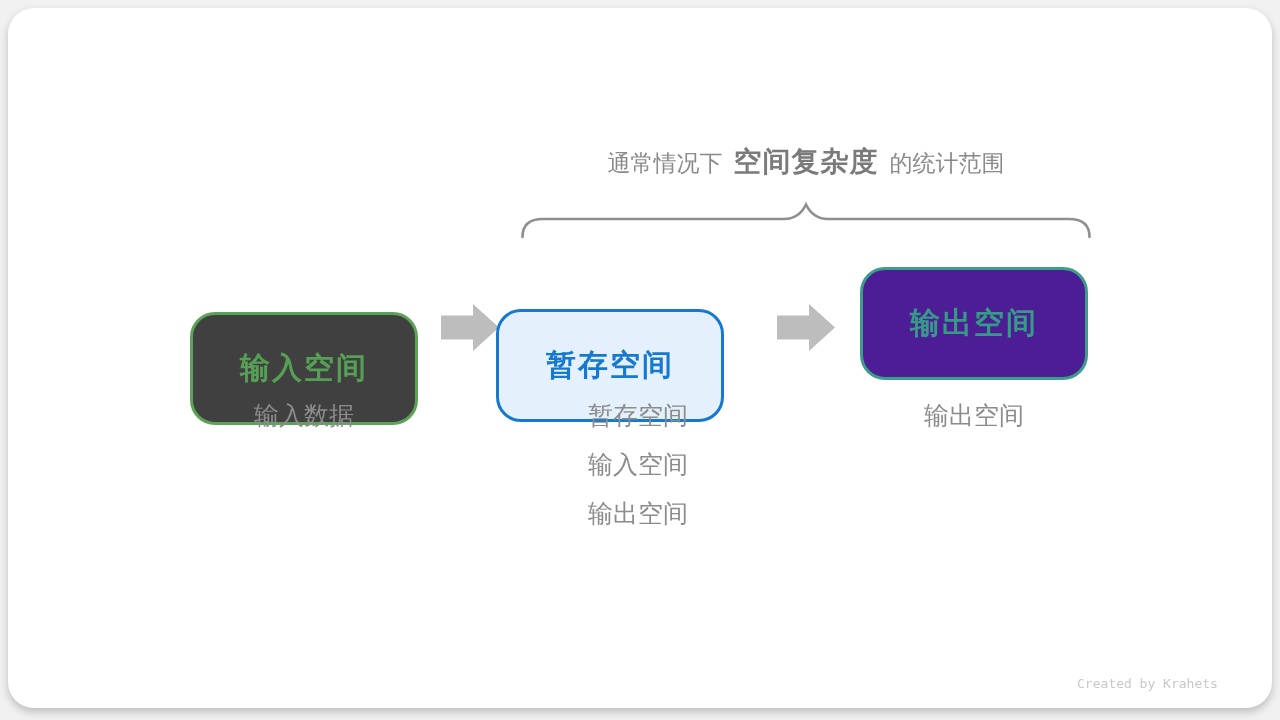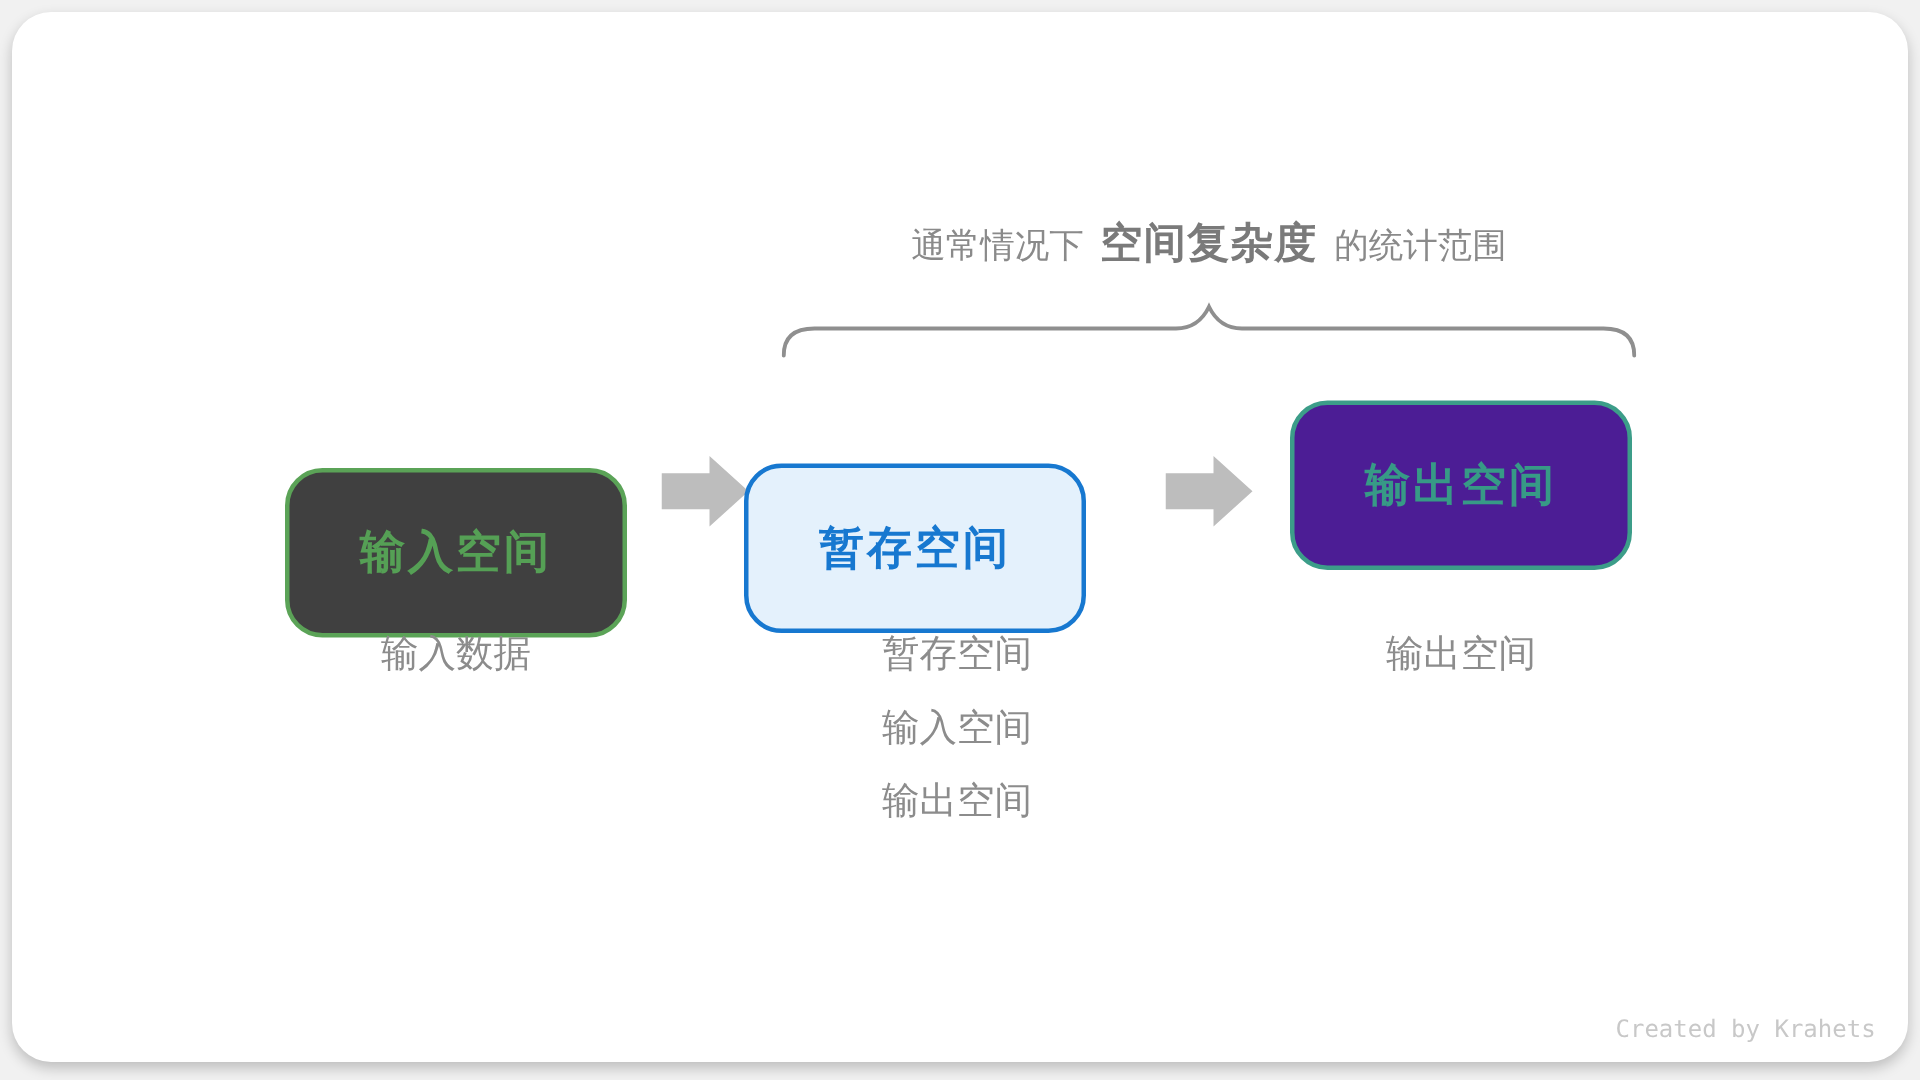--- a/index.html
+++ b/index.html
@@ -79,37 +79,37 @@
   .arrow {
     position: absolute;
     top: 303px;
     width: 59px;
     height: 49px;
   }
   .arrow-1 { left: 441px; }
   .arrow-2 { left: 777px; }
   .detail {
     position: absolute;
-    top: 412px;
+    top: 391px;
     width: 228px;
     text-align: center;
     color: #8c8c8c;
     font-size: 25px;
     line-height: 49px;
     white-space: nowrap;
   }
   .detail-input  { left: 190px; }
   .detail-temp   { left: 524px; }
   .detail-output { left: 860px; }
   .credit {
     position: absolute;
     left: 1077px;
     top: 676px;
     color: #c8c8c8;
-    font-size: 16px;
+    font-size: 13px;
     font-family: "DejaVu Sans Mono", monospace;
     white-space: nowrap;
   }
 </style>
 </head>
 <body>
 
 <div class="page">
   <div class="card"></div>
 

